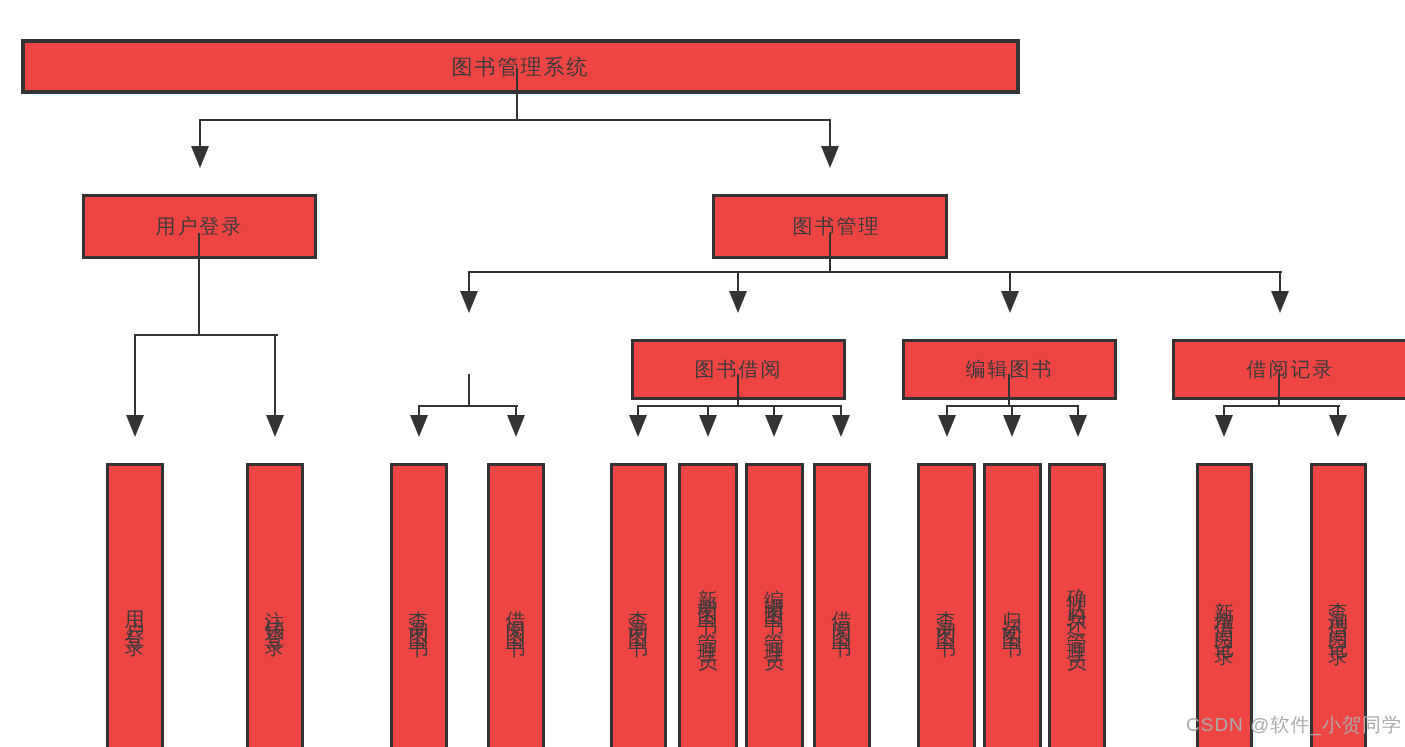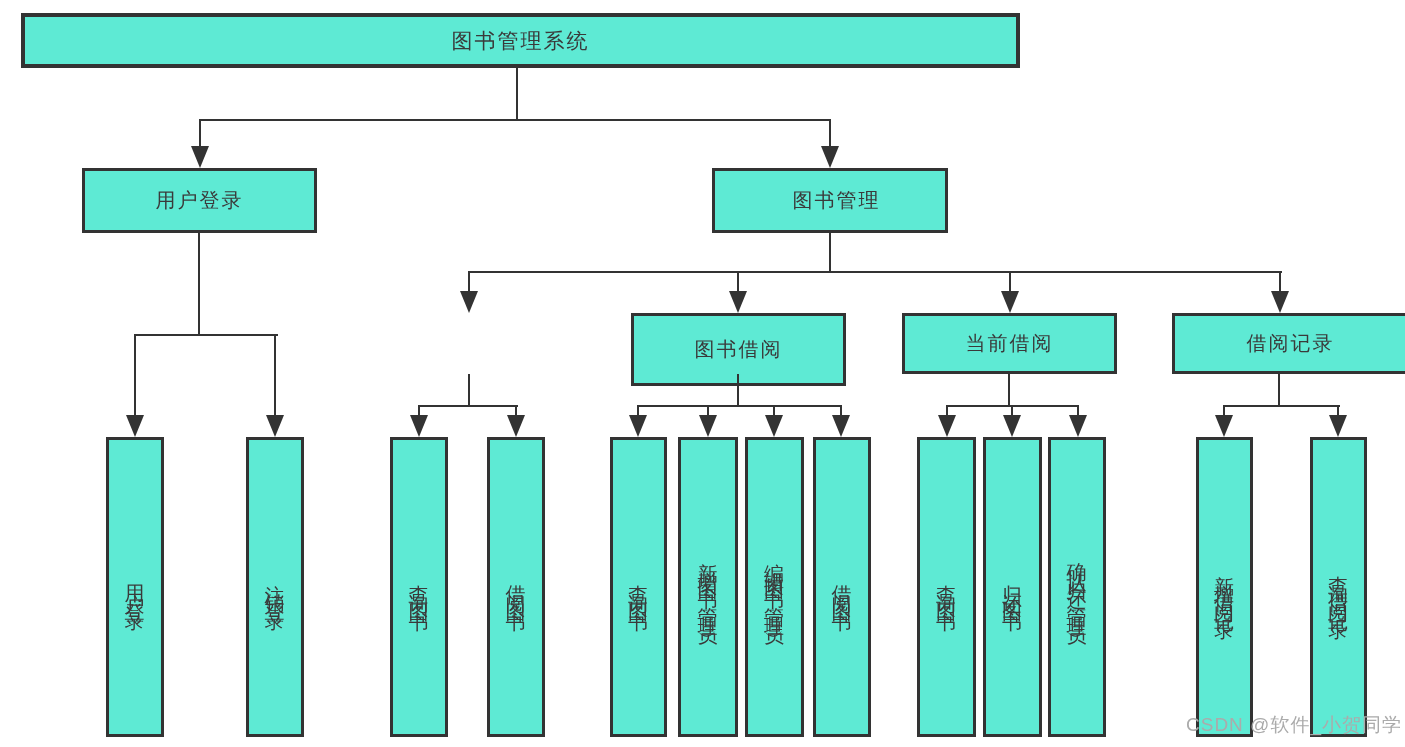--- a/index.html
+++ b/index.html
@@ -8,25 +8,26 @@
     width: 1405px;
     height: 747px;
     background: #ffffff;
     font-family: "Liberation Sans", "DejaVu Sans", sans-serif;
     overflow: hidden;
   }
   .node {
     position: absolute;
     box-sizing: border-box;
     border: 3px solid #333333;
-    background: #5eead4;
+    background: #ef4444;
     display: flex;
     align-items: center;
     justify-content: center;
     color: #3a3a3a;
+    margin-top: 26px;
   }
   .node.root { border-width: 4px; }
   .node.h span {
     font-size: 20px;
     letter-spacing: 2px;
     white-space: nowrap;
   }
   .node.root span { font-size: 21px; }
   .node.v span {
     writing-mode: vertical-rl;
@@ -93,25 +94,25 @@
   <div class="line" style="left:468px; top:271px; width:814px; height:2px;"></div>
   <div class="line" style="left:468px; top:271px; width:2px; height:22px;"></div>
   <div class="line" style="left:737px; top:271px; width:2px; height:22px;"></div>
   <div class="line" style="left:1009px; top:271px; width:2px; height:22px;"></div>
   <div class="line" style="left:1279px; top:271px; width:2px; height:22px;"></div>
   <div class="arrowhead" style="left:469px; top:291px;"></div>
   <div class="arrowhead" style="left:738px; top:291px;"></div>
   <div class="arrowhead" style="left:1010px; top:291px;"></div>
   <div class="arrowhead" style="left:1280px; top:291px;"></div>
 
-  <div class="node h" style="left:631px; top:313px; width:215px; height:73px;">
+  <div class="node h" style="left:631px; top:313px; width:215px; height:61px;">
     <span>图书借阅</span>
   </div>
   <div class="node h" style="left:902px; top:313px; width:215px; height:61px;">
-    <span>当前借阅</span>
+    <span>编辑图书</span>
   </div>
   <div class="node h" style="left:1172px; top:313px; width:237px; height:61px;">
     <span>借阅记录</span>
   </div>
 
   <div class="line" style="left:468px; top:374px; width:2px; height:33px;"></div>
   <div class="line" style="left:418px; top:405px; width:100px; height:2px;"></div>
   <div class="line" style="left:418px; top:405px; width:2px; height:12px;"></div>
   <div class="line" style="left:515px; top:405px; width:2px; height:12px;"></div>
   <div class="arrowhead" style="left:419px; top:415px;"></div>

